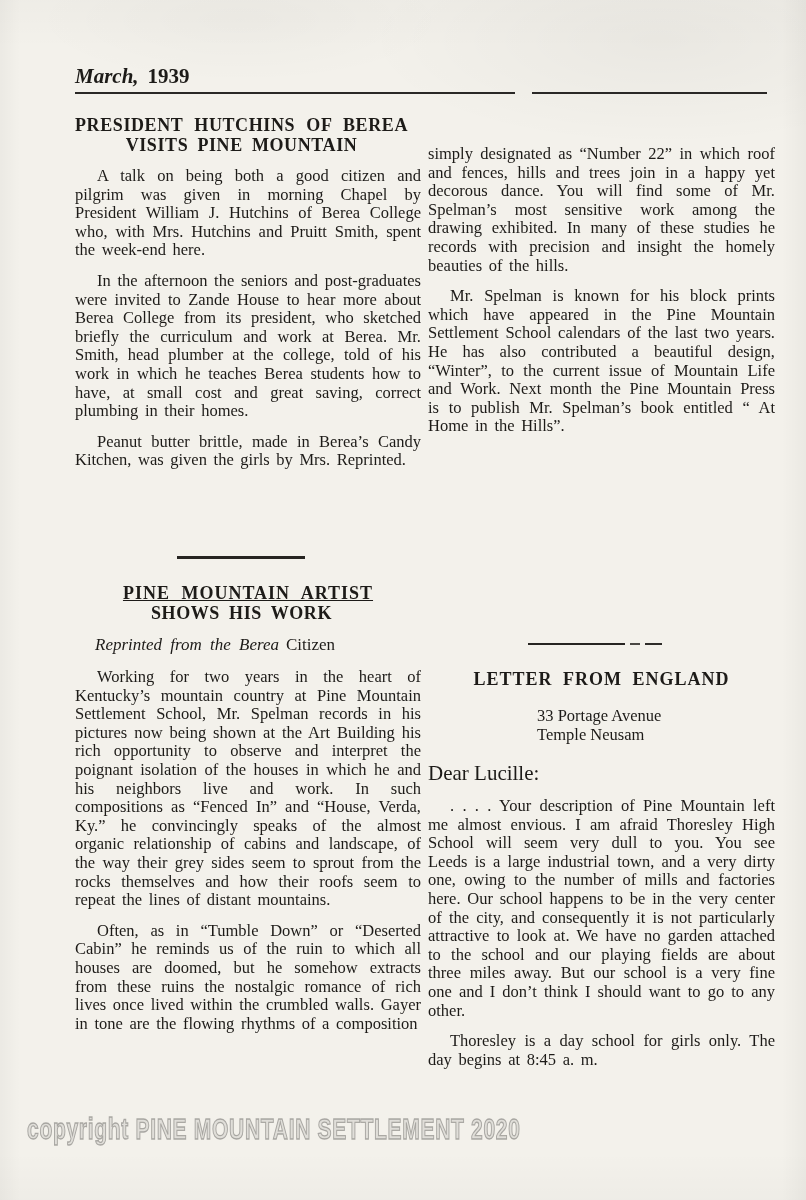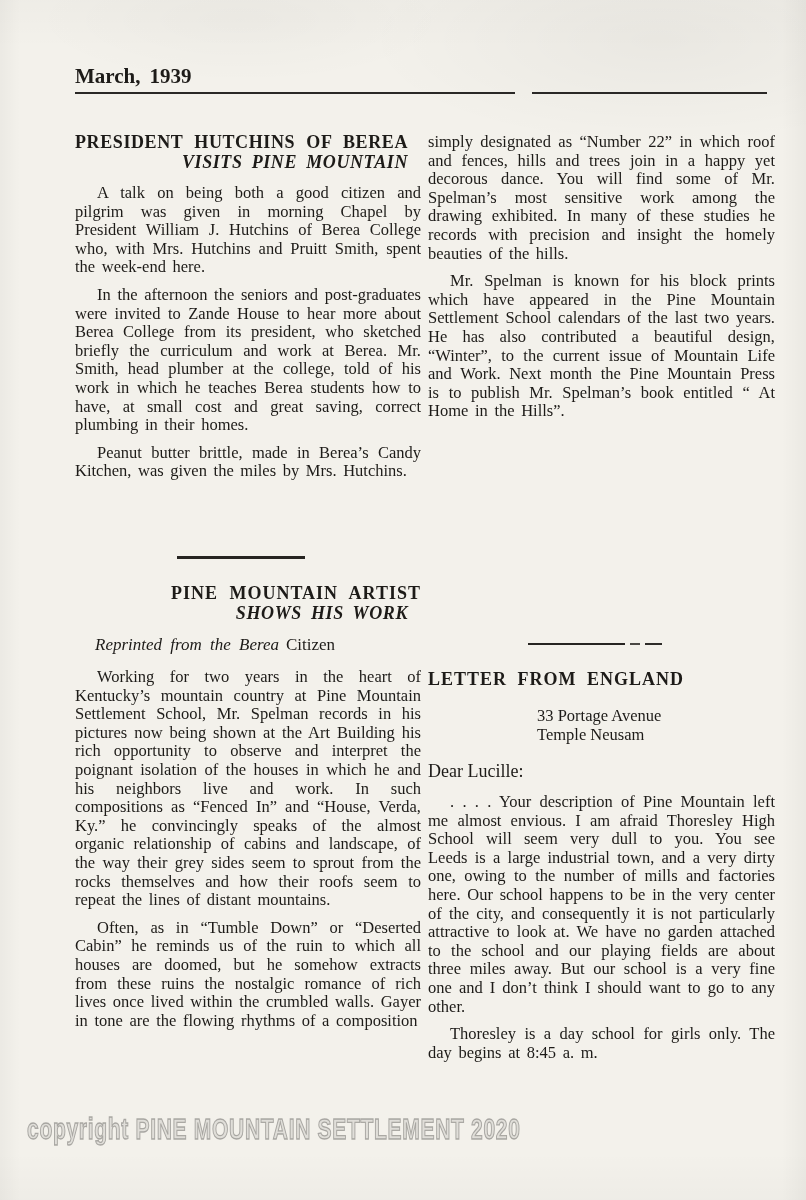--- a/index.html
+++ b/index.html
@@ -22,53 +22,53 @@
       linear-gradient(to right, rgba(0,0,0,0.03), transparent 2.5%, transparent 97%, rgba(0,0,0,0.035)),
       linear-gradient(to bottom, rgba(0,0,0,0.02), transparent 4%, transparent 96%, rgba(0,0,0,0.02));
     pointer-events: none;
   }
 
   
   .masthead {
     position: absolute; left: 75px; top: 64px;
     font-size: 21px; white-space: nowrap;
   }
-  .date-month { font-weight: bold; margin-right: 9px; }
+  .date-month { font-style: italic; font-weight: bold; margin-right: 9px; }
   .date-year  { font-weight: bold; }
   .header-rule {
     position: absolute; left: 75px; top: 92px;
     width: 692px; height: 2.2px;
     background: linear-gradient(to right,
       #2a2826 0px, #2a2826 440px,
       transparent 440px, transparent 457px,
       #2a2826 457px, #2a2826 692px);
   }
 
   
   .article { position: absolute; }
   .col-left  { left: 75px;  width: 346px; }
   .col-right { left: 428px; width: 347px; }
 
   .article p {
-    margin: 0 0 9px 0;
+    margin: 12px 0 9px 0;
     font-size: 16.5px; line-height: 18.6px;
     text-align: justify;
     text-indent: 22px;
     word-spacing: 2.5px;
   }
   p.noindent { text-indent: 0; }
 
   .headline {
     font-weight: bold; font-size: 18px; line-height: 19.5px;
     letter-spacing: 0.6px; word-spacing: 4px;
   }
   .h-just  { text-align: justify; text-align-last: justify; padding-right: 13px; }
-  .h-left  { text-align: right; letter-spacing: 1px; word-spacing: 6px; }
-  .h-right { text-align: right; padding-right: 13px; font-style: italic; }
-  .h-center{ letter-spacing: 1px; word-spacing: 5px; }
+  .h-left  { text-align: center; letter-spacing: 1px; word-spacing: 6px; text-decoration: underline; }
+  .h-right { text-align: center; padding-right: 13px; }
+  .h-center{ text-align: center; letter-spacing: 1px; word-spacing: 5px; }
   .heading-block { margin-bottom: 12px; }
 
   .byline {
     margin: 6px 0 13px 20px;
     font-size: 17px; word-spacing: 4px;
   }
   .byline-prefix { font-style: italic; }
   .byline-source { margin-left: 7px; }
 
   
@@ -80,21 +80,21 @@
   .rule-right-wrap {
     position: absolute; left: 528px; top: 643px;
     display: flex; align-items: center; gap: 5px;
   }
   .rule-seg-main { width: 97px; height: 2.3px; background: #262421; }
   .rule-seg-dot  { width: 10px; height: 1.8px; background: #4a4844; }
   .rule-seg-dash { width: 17px; height: 2.4px; background: #2e2c29; }
 
   
   .address { margin: 16px 0 17px 109px; font-size: 16.5px; line-height: 19.3px; }
-  .salutation { margin-top: 13px; font-size: 18px; }
+  .salutation { margin-top: 13px; font-size: 21px; }
   .letter-body-first { margin-top: 11px !important; }
 
   
   .watermark {
     position: absolute; left: 27px; top: 1112px;
     font-family: "Liberation Sans", "DejaVu Sans", sans-serif;
     font-weight: bold; font-size: 30px;
     letter-spacing: 1px; white-space: nowrap;
     color: rgba(150,148,144,0.20);
     -webkit-text-stroke: 1.3px rgba(128,126,122,0.62);
@@ -105,28 +105,28 @@
 </head>
 <body>
 
 <div class="page">
 
   <div class="masthead">
     <span class="date-month">March,</span><span class="date-year">1939</span>
   </div>
   <div class="header-rule"></div>
 
-  <div class="article col-left" style="top:133px;">
+  <div class="article col-left" style="top:116px;">
     <div class="heading-block">
       <div class="headline h-just">PRESIDENT HUTCHINS OF BEREA</div>
       <div class="headline h-right">VISITS PINE MOUNTAIN</div>
     </div>
     <p>A talk on being both a good citizen and pilgrim was given in morning Chapel by President William J. Hutchins of Berea College who, with Mrs. Hutchins and Pruitt Smith, spent the week-end here.</p>
     <p>In the afternoon the seniors and post-graduates were invited to Zande House to hear more about Berea College from its president, who sketched briefly the curriculum and work at Berea.  Mr. Smith, head plumber at the college, told of his work in which he teaches Berea students how to have, at small cost and great saving, correct plumbing in their homes.</p>
-    <p>Peanut butter brittle, made in Berea’s Candy Kitchen, was given the miles by Mrs. Hutchins.</p>
+    <p>Peanut butter brittle, made in Berea’s Candy Kitchen, was given the girls by Mrs. Reprinted.</p>
   </div>
 
   <div class="section-rule rule-left"></div>
 
   <div class="article col-left" style="top:584px;">
     <div class="heading-block">
       <div class="headline h-left">PINE MOUNTAIN ARTIST</div>
       <div class="headline h-right">SHOWS HIS WORK</div>
     </div>
     <div class="byline">

